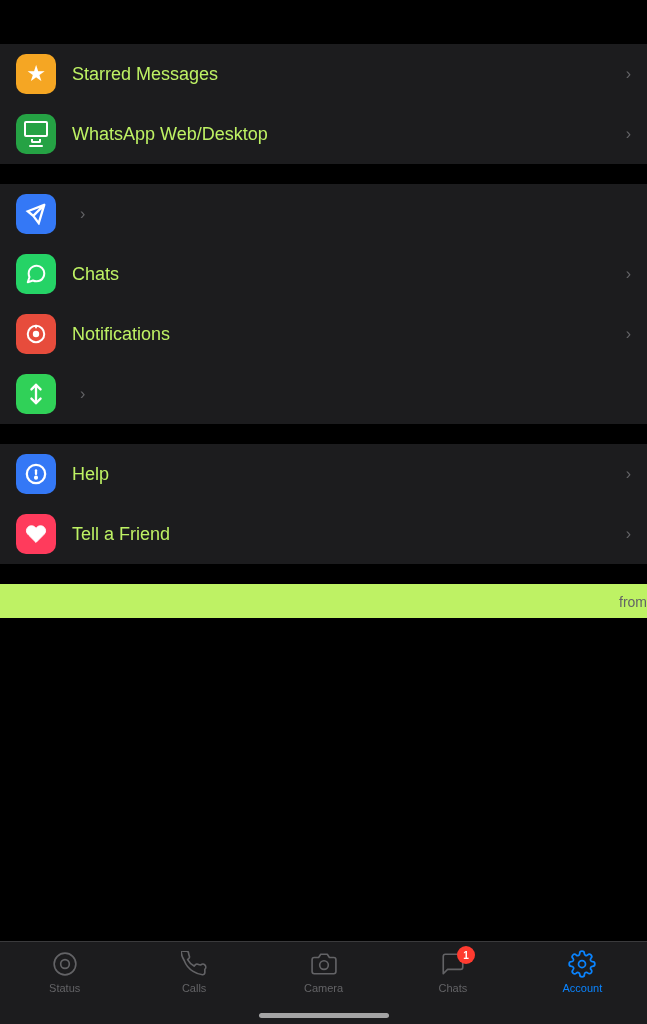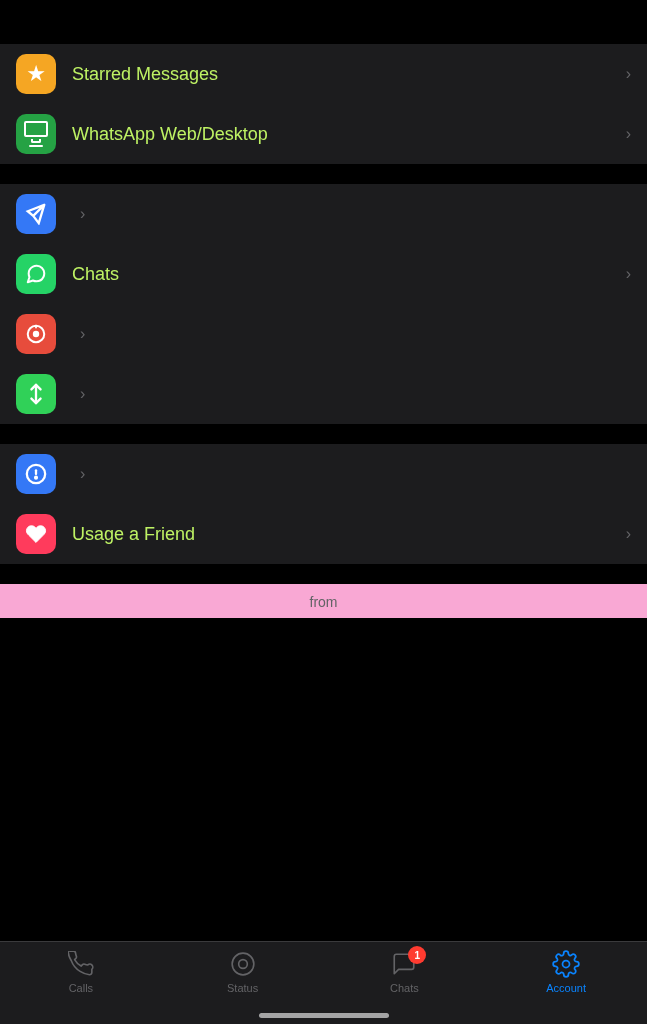--- a/index.html
+++ b/index.html
@@ -85,25 +85,25 @@
       font-size: 16px;
       margin-left: 8px;
     }
 
     .bottom-gap {
       height: 20px;
       background: #000;
     }
 
     .from-text {
-      text-align: center;
+      text-align: right;
       color: #636366;
       font-size: 14px;
       padding: 10px 0 8px;
-      background: #f9a8d4;
+      background: #bef264;
     }
 
     .tab-bar {
       position: absolute;
       bottom: 0;
       left: 0;
       right: 0;
       height: 83px;
       background: #1c1c1e;
       border-top: 0.5px solid #3a3a3c;
@@ -252,20 +252,21 @@
       <span class="chevron">›</span>
     </div>
     <div class="list-item">
       <div class="item-icon red-orange">
         <svg width="22" height="22" viewBox="0 0 24 24" fill="none" stroke="#fff" stroke-width="2.2" stroke-linecap="round" stroke-linejoin="round">
           <circle cx="12" cy="12" r="9"></circle>
           <circle cx="12" cy="12" r="3.5" fill="#fff" stroke="none"></circle>
           <line x1="12" y1="3" x2="12" y2="5" stroke="#fff" stroke-width="2"></line>
         </svg>
       </div>
+      <span class="item-label">Notifications</span>
       <span class="chevron">›</span>
     </div>
     <div class="list-item">
       <div class="item-icon green2">
         <svg width="22" height="22" viewBox="0 0 24 24" fill="none" stroke="#fff" stroke-width="2.5" stroke-linecap="round" stroke-linejoin="round">
           <line x1="12" y1="2" x2="12" y2="22"></line>
           <polyline points="17 7 12 2 7 7"></polyline>
           <polyline points="17 17 12 22 7 17"></polyline>
         </svg>
       </div>
@@ -277,60 +278,70 @@
 
   <div class="section">
     <div class="list-item">
       <div class="item-icon blue2">
         <svg width="22" height="22" viewBox="0 0 24 24" fill="none" stroke="#fff" stroke-width="2.5" stroke-linecap="round">
           <circle cx="12" cy="12" r="10"></circle>
           <line x1="12" y1="8" x2="12" y2="12" stroke="#fff" stroke-width="2.5"></line>
           <circle cx="12" cy="16" r="1" fill="#fff"></circle>
         </svg>
       </div>
+      <span class="item-label">Help</span>
       <span class="chevron">›</span>
     </div>
     <div class="list-item">
       <div class="item-icon pink">
         <svg width="22" height="22" viewBox="0 0 24 24" fill="#fff" stroke="#fff" stroke-width="1">
           <path d="M20.84 4.61a5.5 5.5 0 0 0-7.78 0L12 5.67l-1.06-1.06a5.5 5.5 0 0 0-7.78 7.78l1.06 1.06L12 21.23l7.78-7.78 1.06-1.06a5.5 5.5 0 0 0 0-7.78z"></path>
         </svg>
       </div>
-      <span class="item-label">Usage a Friend</span>
+      <span class="item-label">Tell a Friend</span>
       <span class="chevron">›</span>
     </div>
   </div>
 
   <div class="bottom-gap"></div>
 
   <div class="from-text">from</div>
 
 </div>
 
 <div class="tab-bar">
-
-  <div class="tab-item">
-    <div class="tab-icon">
-      <svg width="26" height="26" viewBox="0 0 24 24" fill="none" stroke="#636366" stroke-width="1.5" stroke-linecap="round" stroke-linejoin="round">
-        <path d="M22 16.92v3a2 2 0 01-2.18 2 19.79 19.79 0 01-8.63-3.07A19.5 19.5 0 013.07 9a19.79 19.79 0 01-3.07-8.67A2 2 0 012 .18h3a2 2 0 012 1.72c.127.96.361 1.903.7 2.81a2 2 0 01-.45 2.11L6.09 7.91a16 16 0 006 6l1.27-1.27a2 2 0 012.11-.45c.907.339 1.85.573 2.81.7A2 2 0 0122 16.92z"></path>
-      </svg>
-    </div>
-    <span class="tab-label">Calls</span>
-  </div>
 
   <div class="tab-item">
     <div class="tab-icon">
       <svg width="26" height="26" viewBox="0 0 24 24" fill="none" stroke="#636366" stroke-width="1.5">
         <circle cx="12" cy="12" r="10"></circle>
         <circle cx="12" cy="12" r="4"></circle>
       </svg>
     </div>
     <span class="tab-label">Status</span>
   </div>
 
+  <div class="tab-item">
+    <div class="tab-icon">
+      <svg width="26" height="26" viewBox="0 0 24 24" fill="none" stroke="#636366" stroke-width="1.5" stroke-linecap="round" stroke-linejoin="round">
+        <path d="M22 16.92v3a2 2 0 01-2.18 2 19.79 19.79 0 01-8.63-3.07A19.5 19.5 0 013.07 9a19.79 19.79 0 01-3.07-8.67A2 2 0 012 .18h3a2 2 0 012 1.72c.127.96.361 1.903.7 2.81a2 2 0 01-.45 2.11L6.09 7.91a16 16 0 006 6l1.27-1.27a2 2 0 012.11-.45c.907.339 1.85.573 2.81.7A2 2 0 0122 16.92z"></path>
+      </svg>
+    </div>
+    <span class="tab-label">Calls</span>
+  </div>
+
+  <div class="tab-item">
+    <div class="tab-icon">
+      <svg width="26" height="26" viewBox="0 0 24 24" fill="none" stroke="#636366" stroke-width="1.5" stroke-linecap="round" stroke-linejoin="round">
+        <path d="M23 19a2 2 0 01-2 2H3a2 2 0 01-2-2V8a2 2 0 012-2h4l2-3h6l2 3h4a2 2 0 012 2z"></path>
+        <circle cx="12" cy="13" r="4"></circle>
+      </svg>
+    </div>
+    <span class="tab-label">Camera</span>
+  </div>
 
   <div class="tab-item">
     <div class="tab-icon" style="position:relative;">
       <svg width="26" height="26" viewBox="0 0 24 24" fill="none" stroke="#636366" stroke-width="1.5" stroke-linecap="round" stroke-linejoin="round">
         <path d="M21 15a2 2 0 01-2 2H7l-4 4V5a2 2 0 012-2h14a2 2 0 012 2z"></path>
       </svg>
       <div class="badge">1</div>
     </div>
     <span class="tab-label">Chats</span>
   </div>

